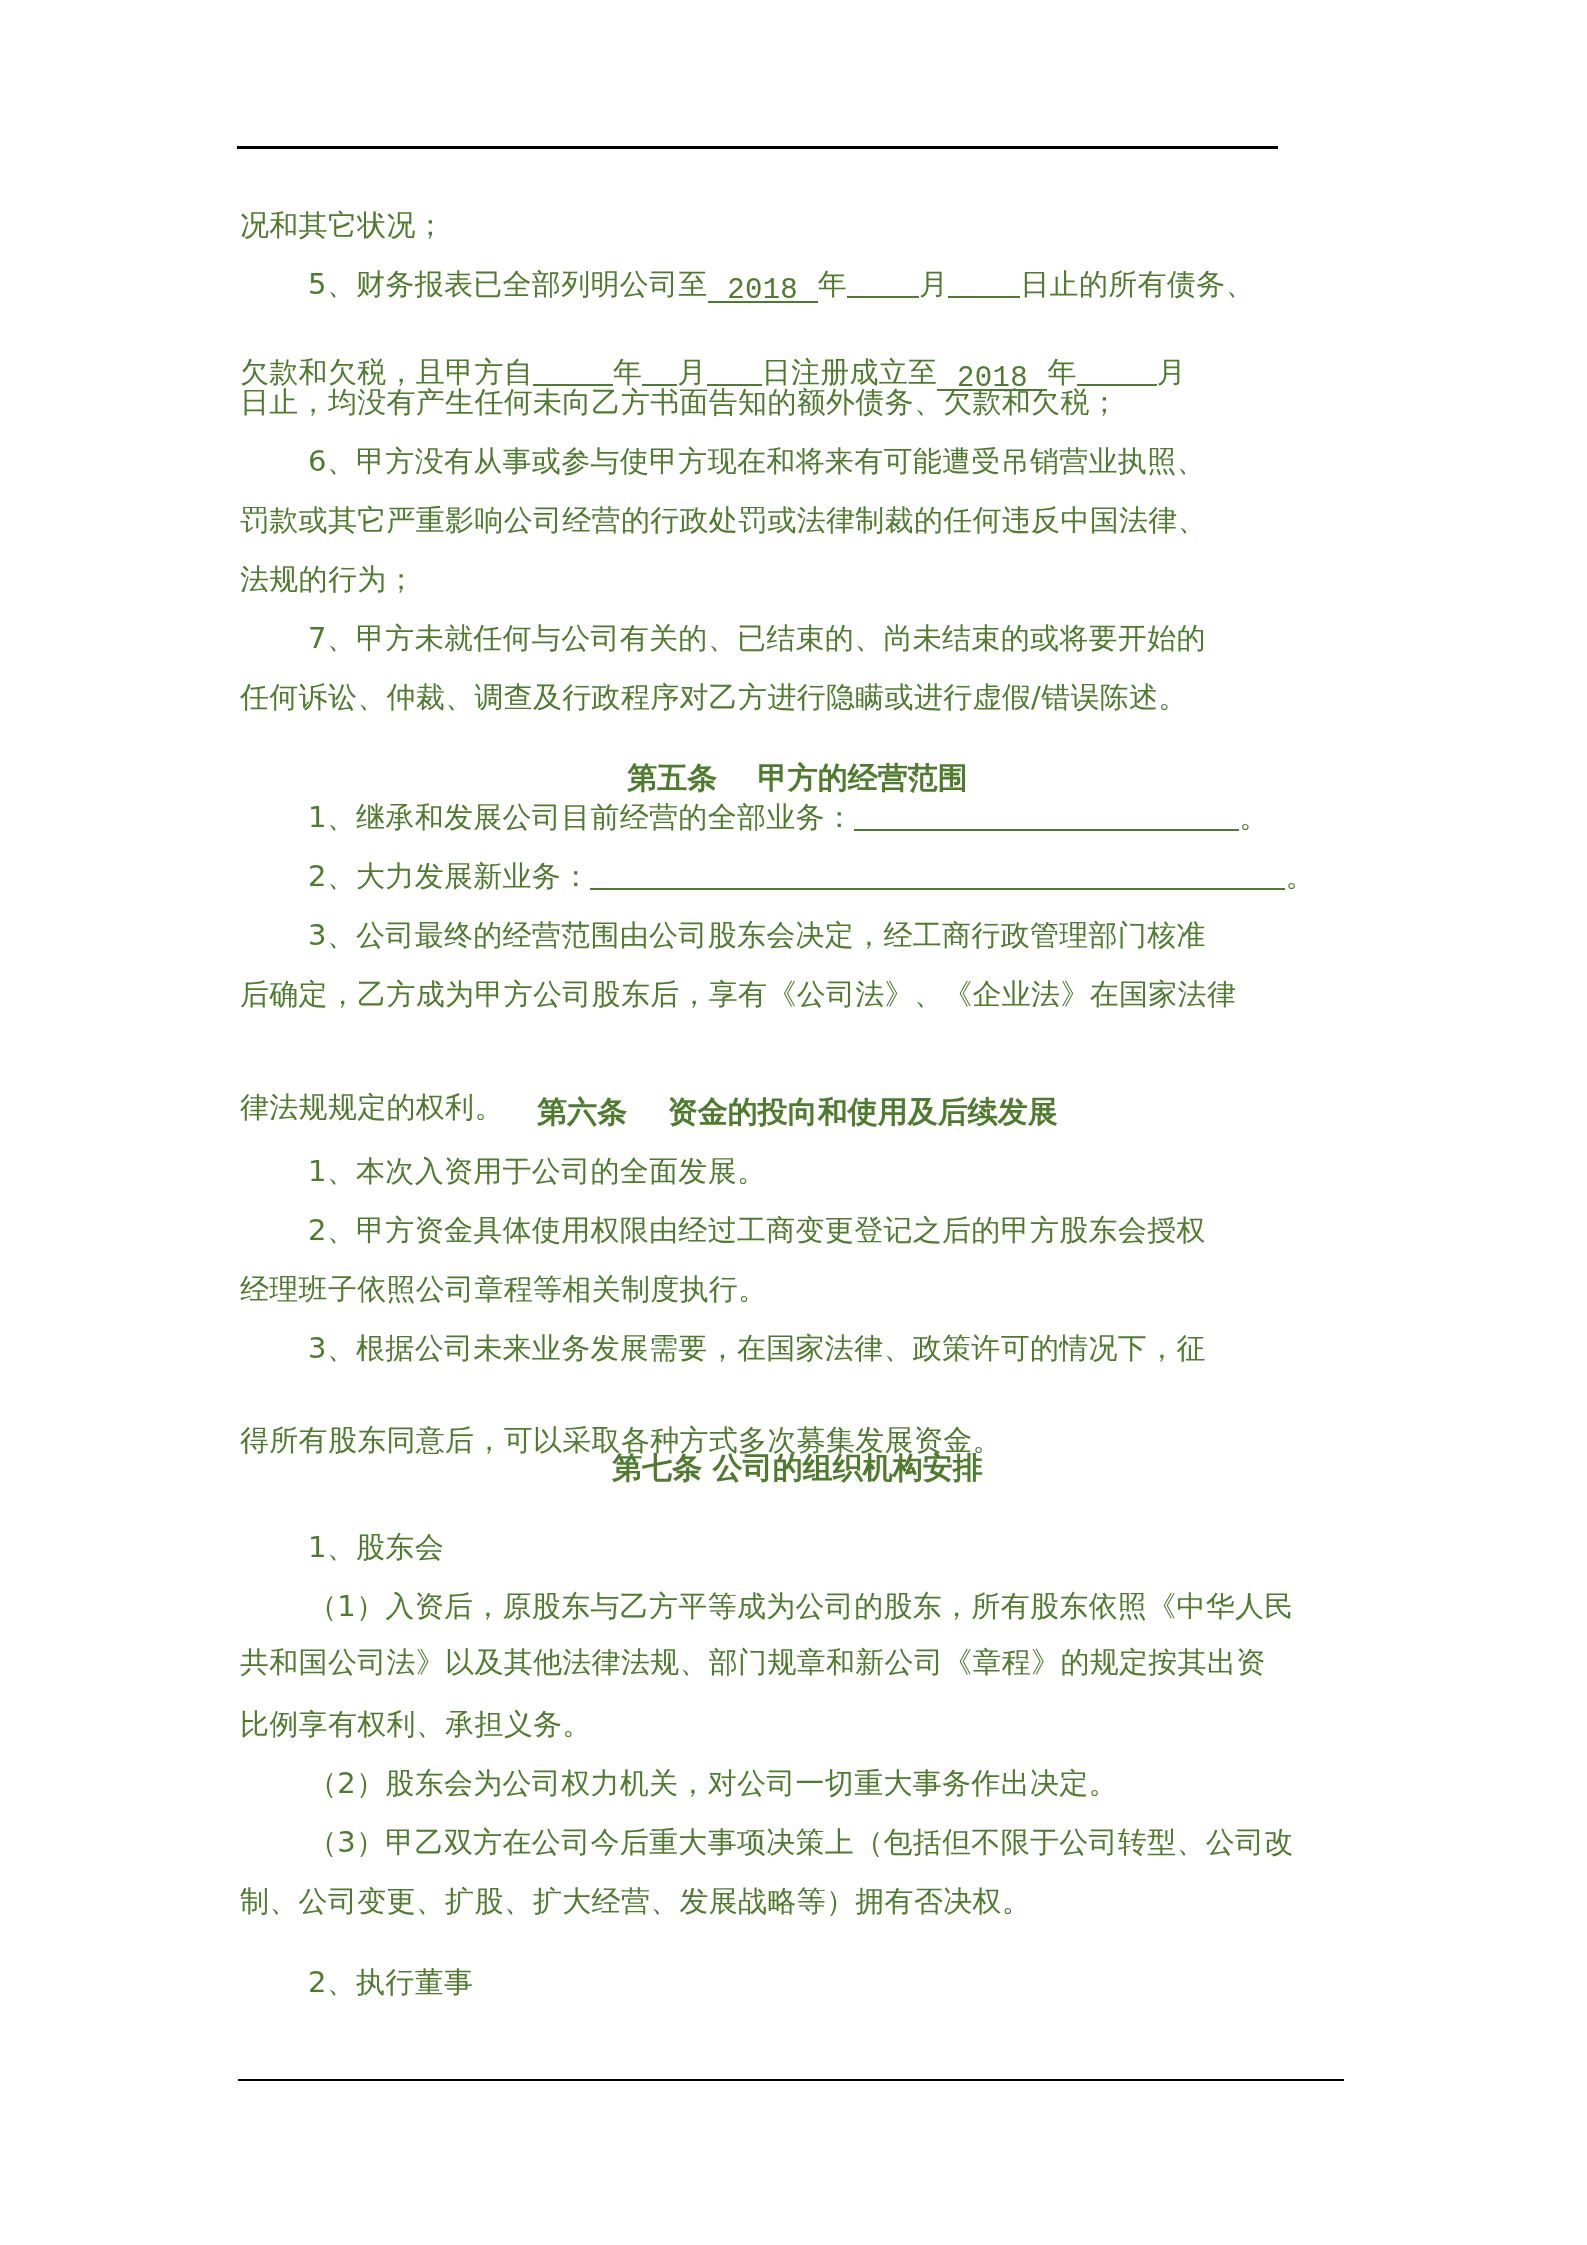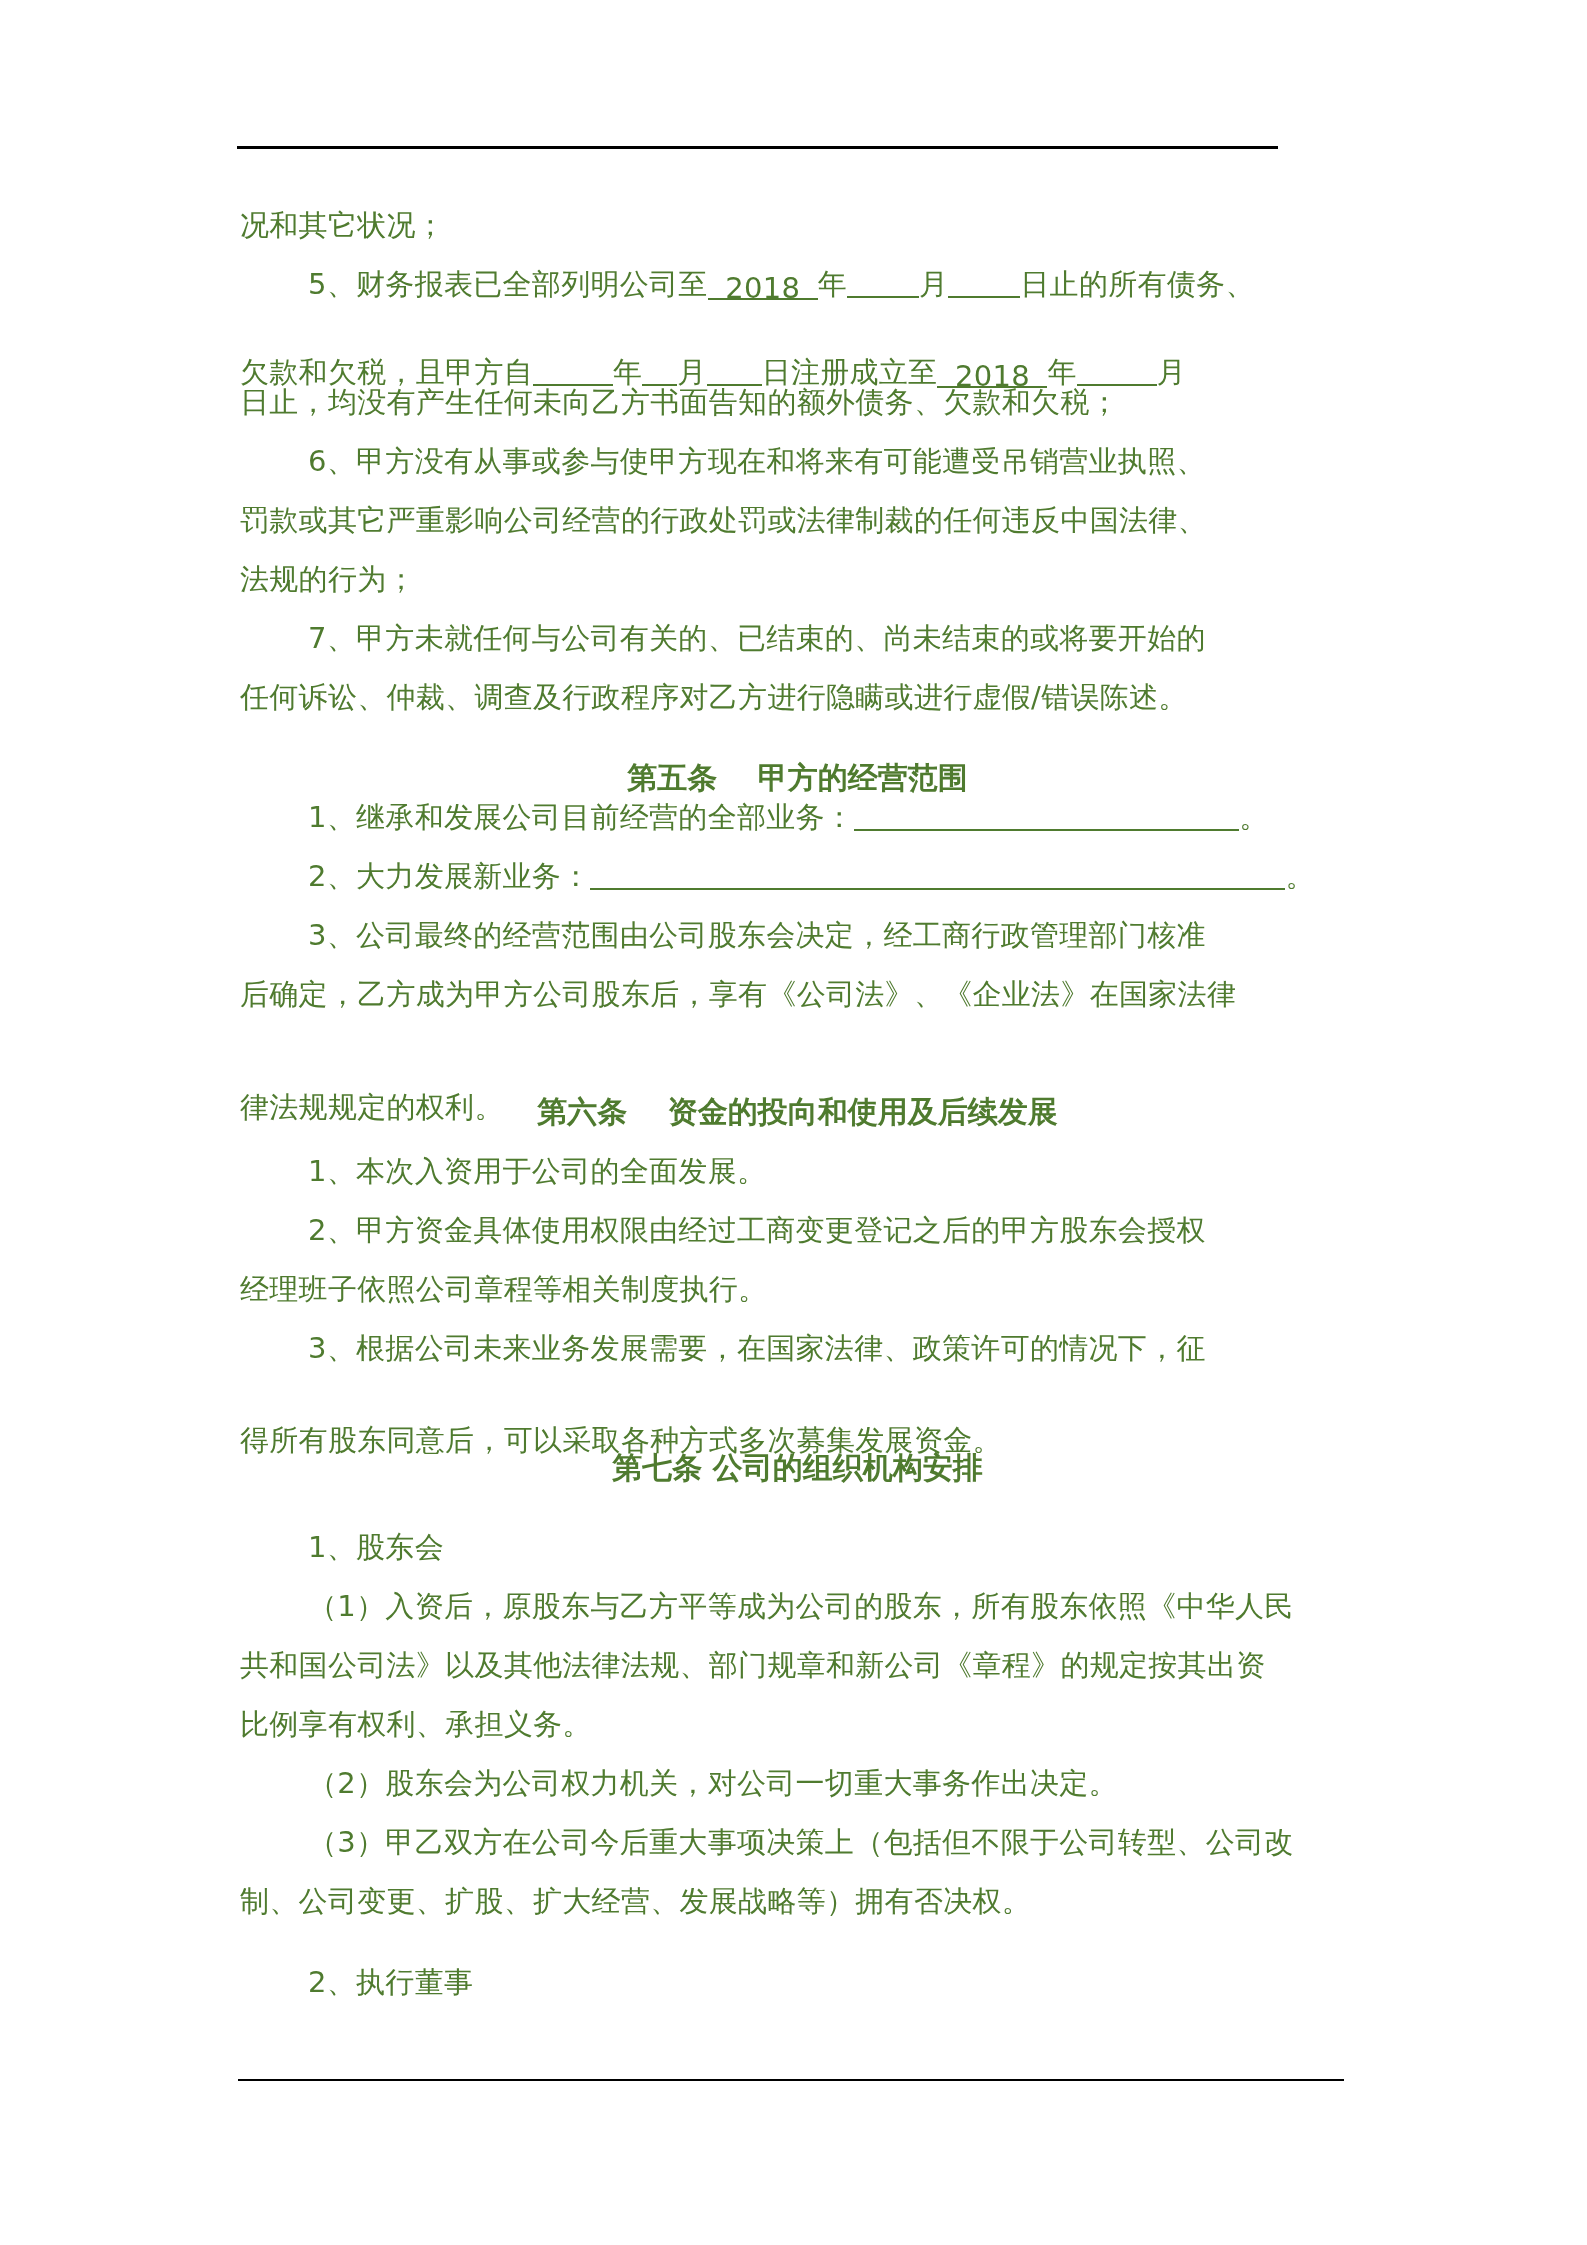--- a/index.html
+++ b/index.html
@@ -4,21 +4,21 @@
 <style>
   html, body { margin:0; padding:0; background:#ffffff; }
   body { width:1587px; height:2245px; position:relative; overflow:hidden;
          font-family:"DejaVu Sans", "Liberation Sans", sans-serif; color:#4f7b2f; }
   .rule-top { position:absolute; left:237px; top:146px; width:1041px; height:3px; background:#000; }
   .rule-bot { position:absolute; left:238px; top:2079px; width:1106px; height:2px; background:#000; }
   .line { position:absolute; left:240px; width:1115px; font-size:29px; line-height:40px; white-space:nowrap; letter-spacing:0.3px; }
   .ind { padding-left:68px; }
   .head { position:absolute; left:240px; width:1115px; text-align:center; font-size:30px; font-weight:bold; line-height:40px; }
   .blank { display:inline-block; border-bottom:2px solid #4f7b2f; height:30px; vertical-align:-4px; }
-  .fill { display:inline-block; border-bottom:2px solid #4f7b2f; vertical-align:-4px; height:30px; text-align:center; }
+  .fill { display:inline-block; border-bottom:2px solid #4f7b2f; vertical-align:-4px; height:30px; text-align:center;font-family:Liberation Mono, monospace; }
 </style>
 </head>
 <body>
 
 <div class="rule-top"></div>
 
 <div class="line" style="top:205px;"><span>况和其它状况；</span></div>
 
 <div class="line ind" style="top:264px;"><span>5、财务报表已全部列明公司至</span><span class="fill" style="width:110px;">2018</span><span>年</span><span class="blank" style="width:72px;"></span><span>月</span><span class="blank" style="width:72px;"></span><span>日止的所有债务、</span></div>
 
@@ -41,20 +41,20 @@
 <div class="head" style="top:1092px;">第六条　 资金的投向和使用及后续发展</div>
 <div class="line ind" style="top:1151px;"><span>1、本次入资用于公司的全面发展。</span></div>
 <div class="line ind" style="top:1210px;"><span>2、甲方资金具体使用权限由经过工商变更登记之后的甲方股东会授权</span></div>
 <div class="line" style="top:1269px;"><span>经理班子依照公司章程等相关制度执行。</span></div>
 <div class="line ind" style="top:1328px;"><span>3、根据公司未来业务发展需要，在国家法律、政策许可的情况下，征</span></div>
 <div class="line" style="top:1387px;margin-top:33px;"><span>得所有股东同意后，可以采取各种方式多次募集发展资金。</span></div>
 
 <div class="head" style="top:1448px;">第七条  公司的组织机构安排</div>
 <div class="line ind" style="top:1527px;"><span>1、股东会</span></div>
 <div class="line ind" style="top:1586px;"><span>（1）入资后，原股东与乙方平等成为公司的股东，所有股东依照《中华人民</span></div>
-<div class="line" style="top:1645px;"><span>共和国公司法》以及其他法律法规、部门规章和新公司《章程》的规定按其出资</span></div>
+<div class="line" style="top:1645px;font-family:Liberation Mono, monospace;"><span>共和国公司法》以及其他法律法规、部门规章和新公司《章程》的规定按其出资</span></div>
 <div class="line" style="top:1704px;"><span>比例享有权利、承担义务。</span></div>
 <div class="line ind" style="top:1763px;"><span>（2）股东会为公司权力机关，对公司一切重大事务作出决定。</span></div>
 <div class="line ind" style="top:1822px;"><span>（3）甲乙双方在公司今后重大事项决策上（包括但不限于公司转型、公司改</span></div>
 <div class="line" style="top:1881px;"><span>制、公司变更、扩股、扩大经营、发展战略等）拥有否决权。</span></div>
 <div class="line ind" style="top:1962px;"><span>2、执行董事</span></div>
 
 <div class="rule-bot"></div>
 
 </body></html>

